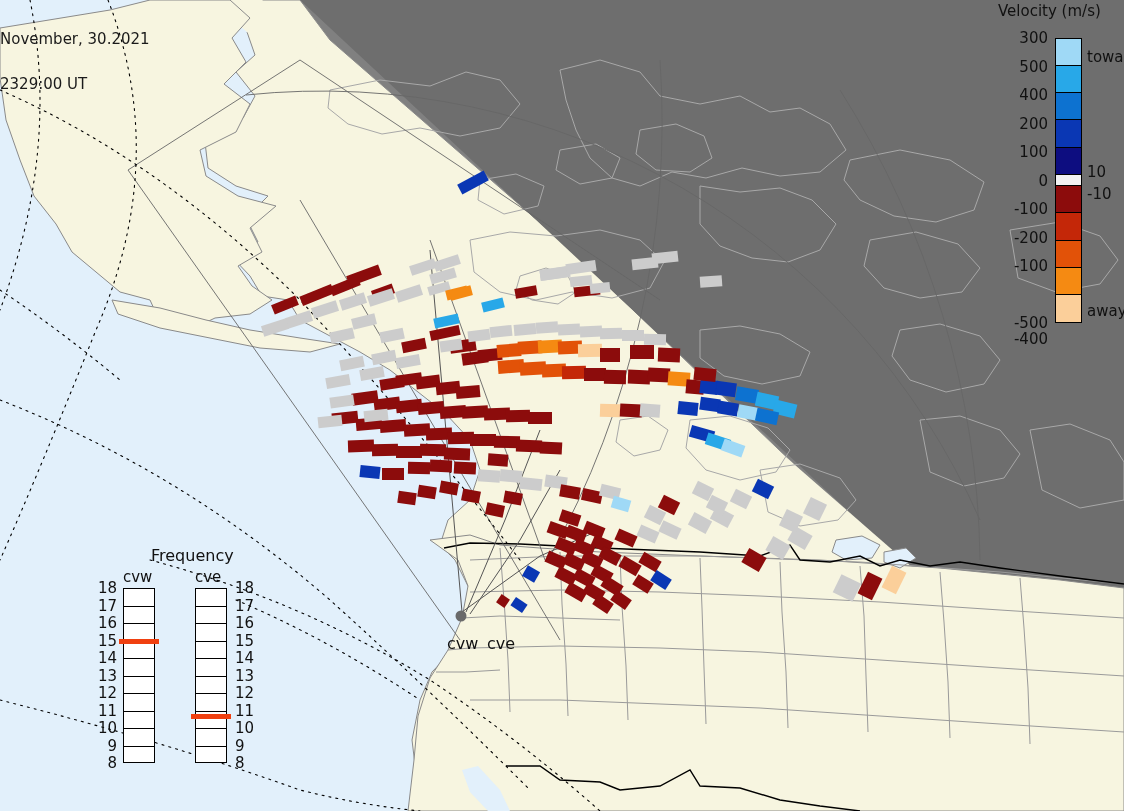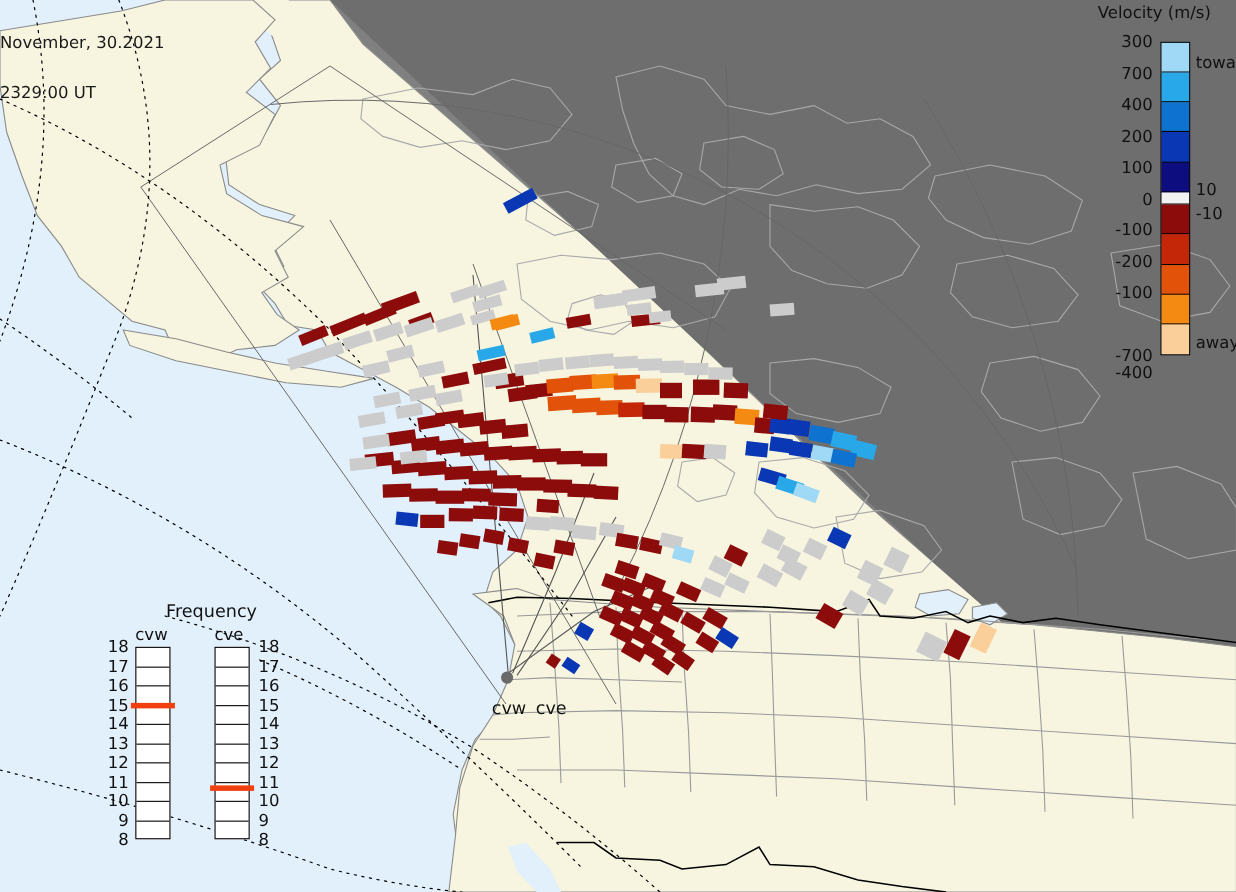--- a/index.html
+++ b/index.html
@@ -389,30 +389,30 @@
         <div class="seg" style="height: 27.1423px; background: rgb(13, 13, 128);"></div>
         <div class="seg" style="height: 11.5773px; background: rgb(242, 242, 242);"></div>
         <div class="seg" style="height: 27.1423px; background: rgb(140, 12, 12);"></div>
         <div class="seg" style="height: 27.1423px; background: rgb(196, 39, 8);"></div>
         <div class="seg" style="height: 27.1423px; background: rgb(226, 82, 8);"></div>
         <div class="seg" style="height: 27.1423px; background: rgb(245, 138, 18);"></div>
         <div class="seg" style="height: 27.1423px; background: rgb(251, 207, 154);"></div>
       </div>
     <div id="vel-ticks">
         <div class="vtick" style="top: 38px;">300</div>
-        <div class="vtick" style="top: 66.5px;">700</div>
+        <div class="vtick" style="top: 66.5px;">500</div>
         <div class="vtick" style="top: 95px;">400</div>
         <div class="vtick" style="top: 123.5px;">200</div>
         <div class="vtick" style="top: 152px;">100</div>
         <div class="vtick" style="top: 180.5px;">0</div>
         <div class="vtick" style="top: 209px;">-100</div>
         <div class="vtick" style="top: 237.5px;">-200</div>
         <div class="vtick" style="top: 266px;">-100</div>
         <div class="vtick" style="top: 294.5px; margin-top: 44px;">-400</div>
-        <div class="vtick" style="top: 323px;">-700</div>
+        <div class="vtick" style="top: 323px;">-500</div>
       </div>
     <div class="vside" id="vel-toward" style="top:57px">toward</div>
     <div class="vside" id="vel-hi" style="top:172px">10</div>
     <div class="vside" id="vel-lo" style="top:194px">-10</div>
     <div class="vside" id="vel-away" style="top:311px">away</div>
   </div>
 
   <div id="freq">
     <div id="freq-title">Frequency</div>
     <div id="freq-cols">

